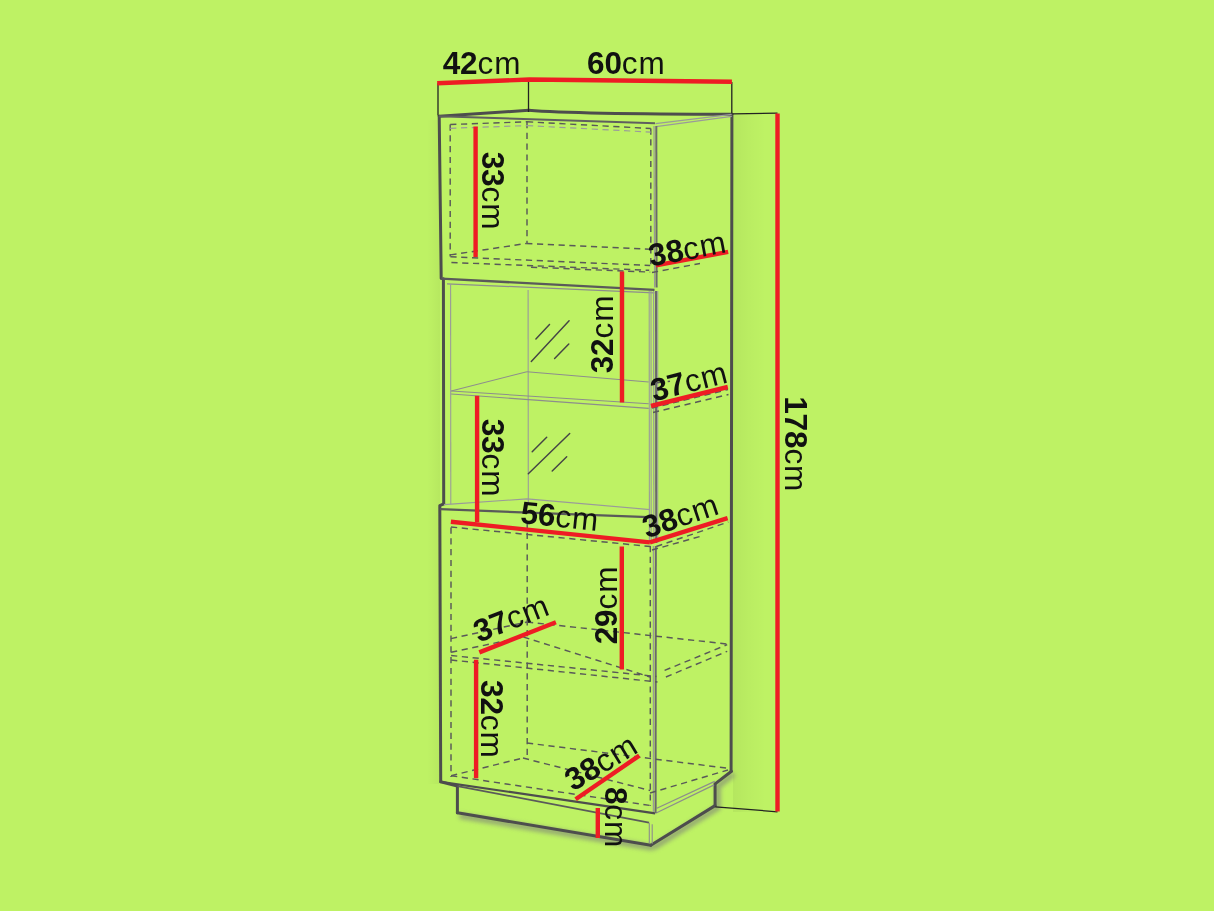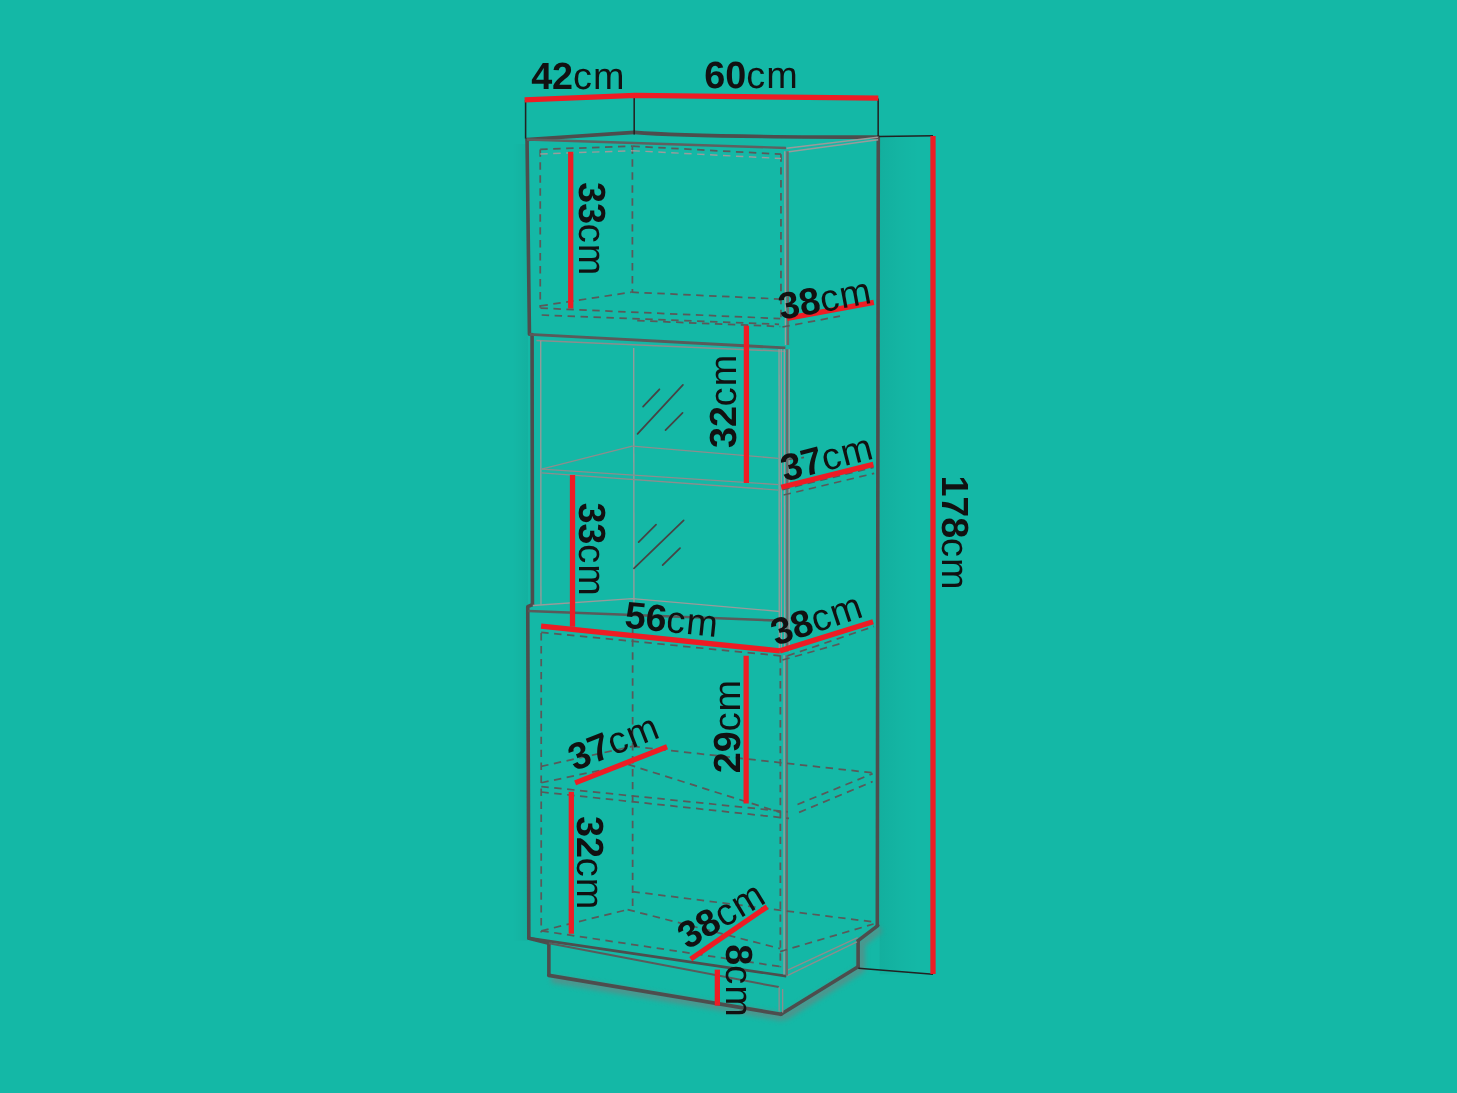--- a/index.html
+++ b/index.html
@@ -1,16 +1,16 @@
 <!DOCTYPE html>
 <html><head>
 <meta charset="utf-8">
 <style>
   html,body{margin:0;padding:0;background:#ffffff;}
-  .stage{position:relative;width:1214px;height:911px;background:#14b8a6;overflow:hidden;
+  .stage{position:relative;width:1214px;height:911px;background:#bef264;overflow:hidden;
          font-family:"Liberation Sans", sans-serif;}
   text{font-family:"Liberation Sans", sans-serif; fill:#111;}
   .num{font-weight:bold;font-size:31.5px;letter-spacing:-0.1px;}
   .cm{font-weight:normal;font-size:31.5px;letter-spacing:0.9px;}
 </style>
 </head>
 <body>
 
 <div class="stage">
 <svg width="1214" height="911" viewBox="0 0 1214 911" xmlns="http://www.w3.org/2000/svg">

